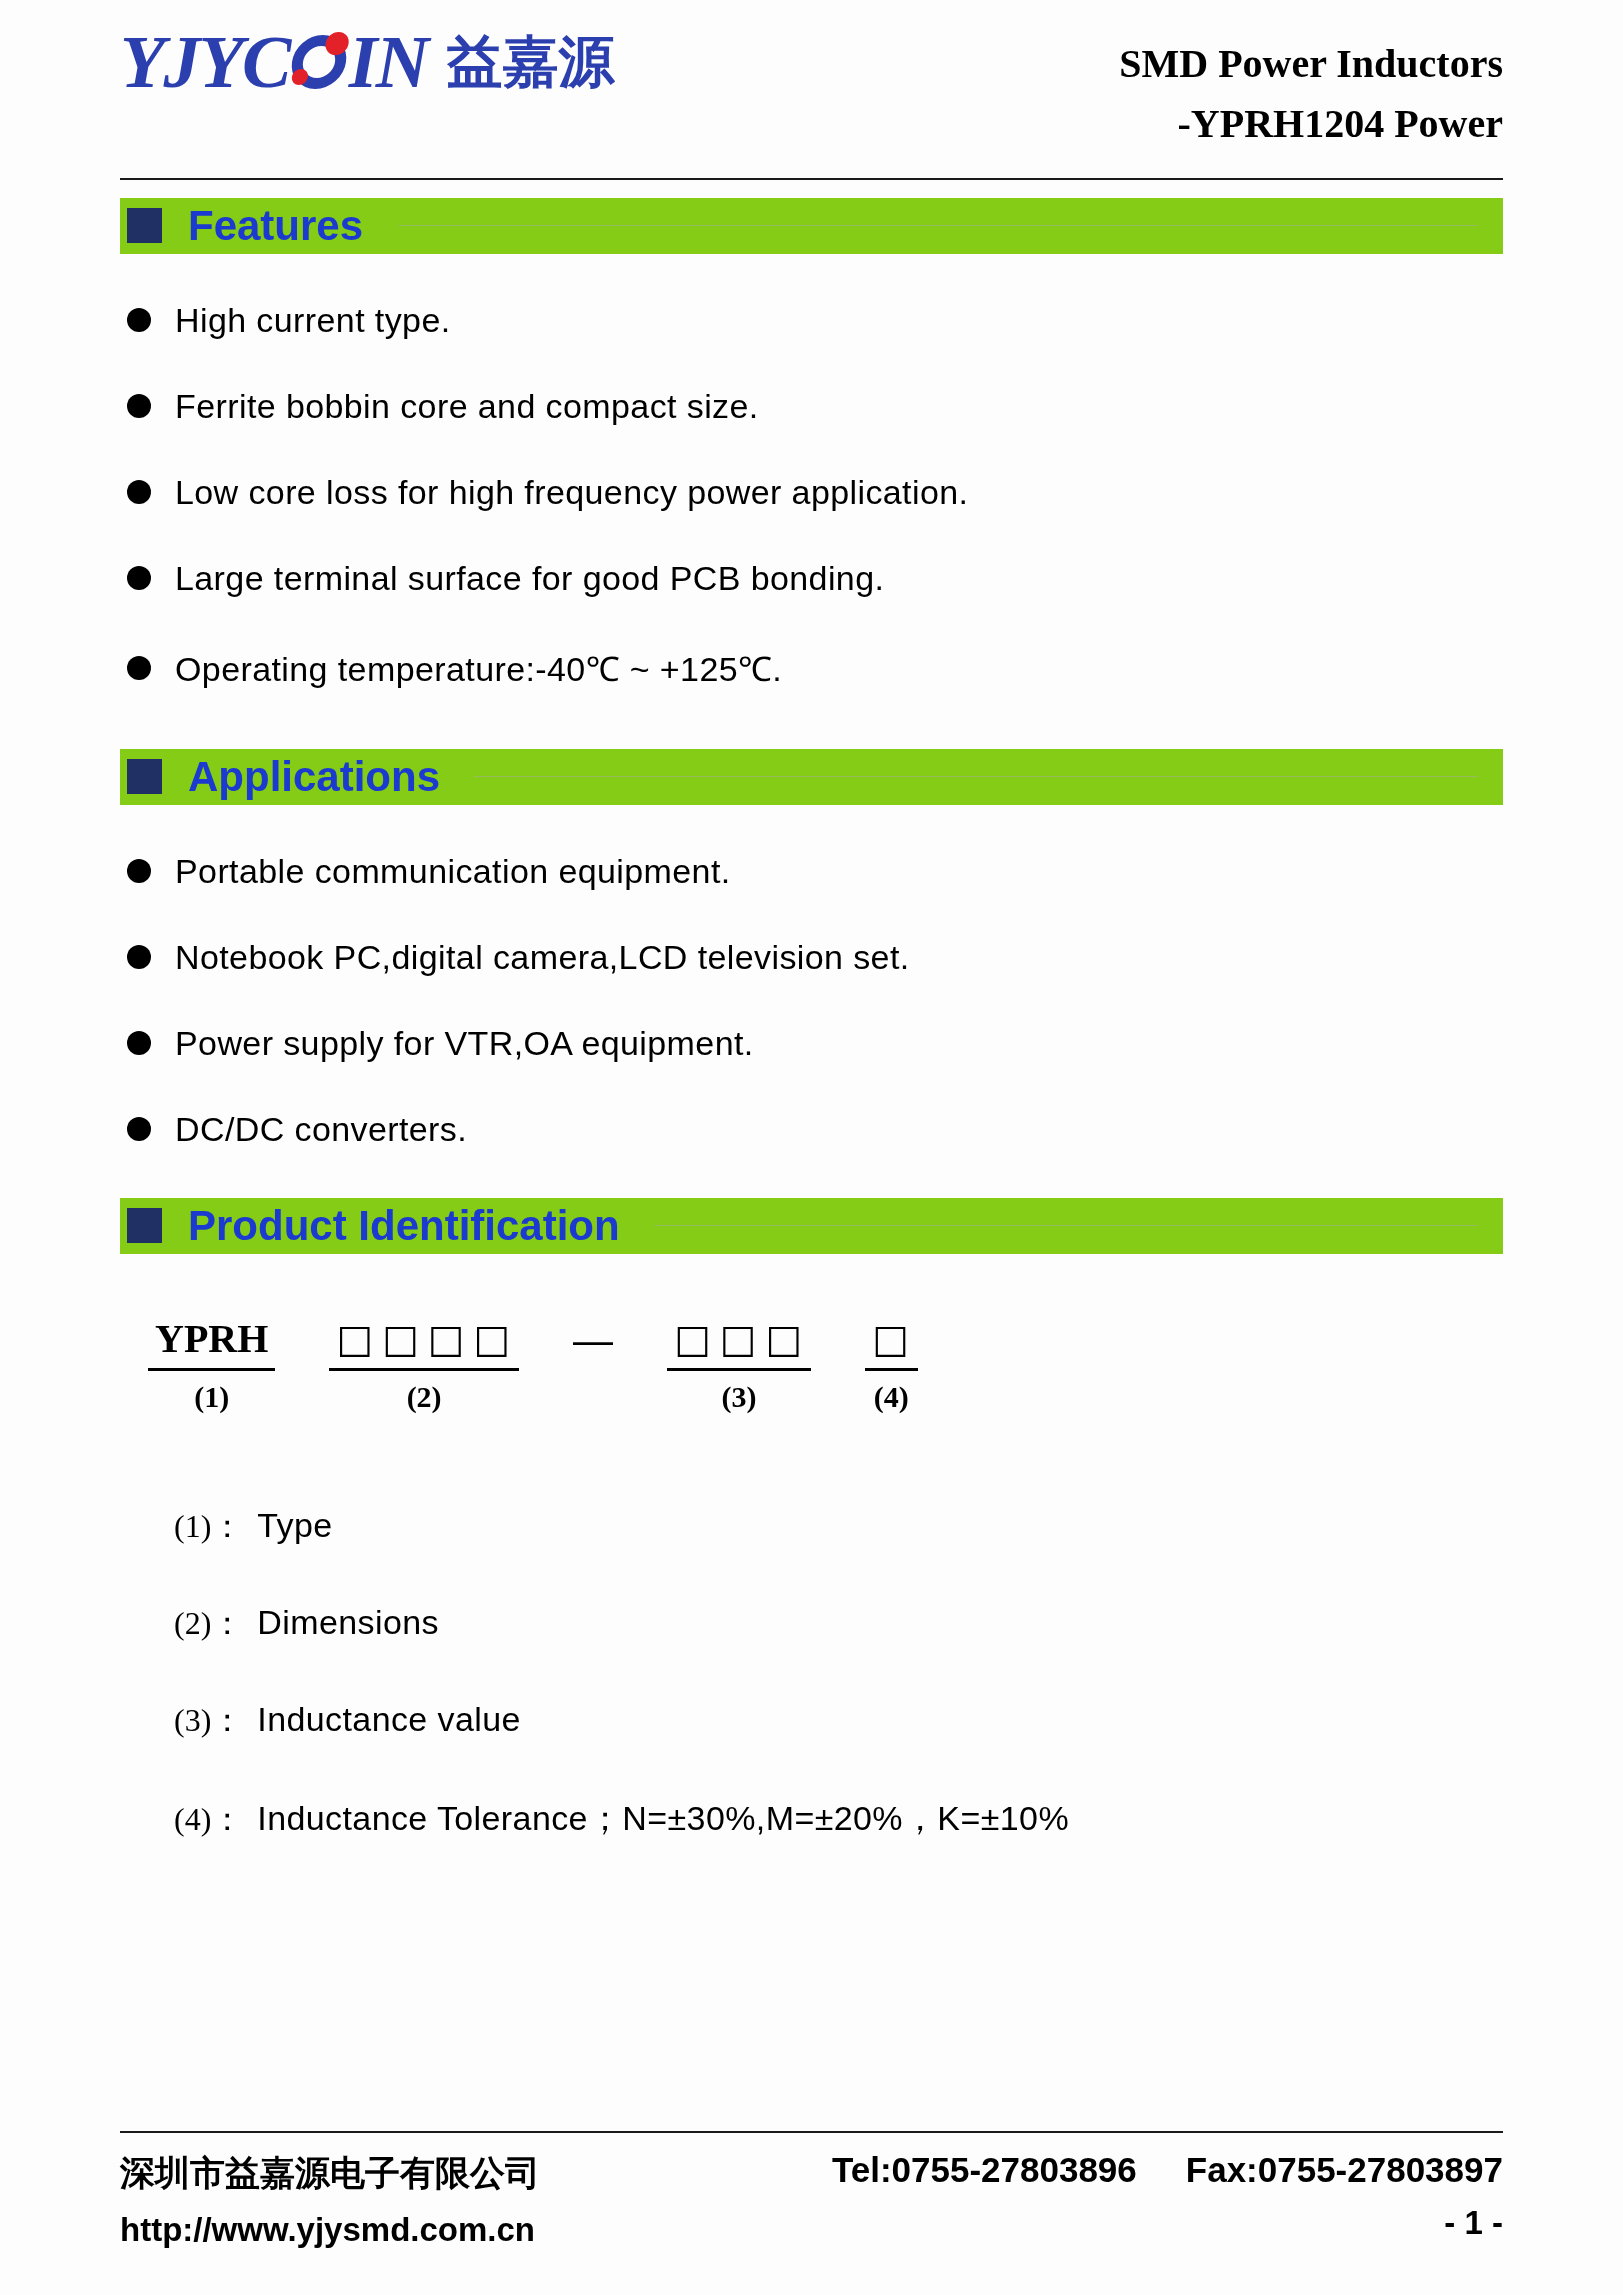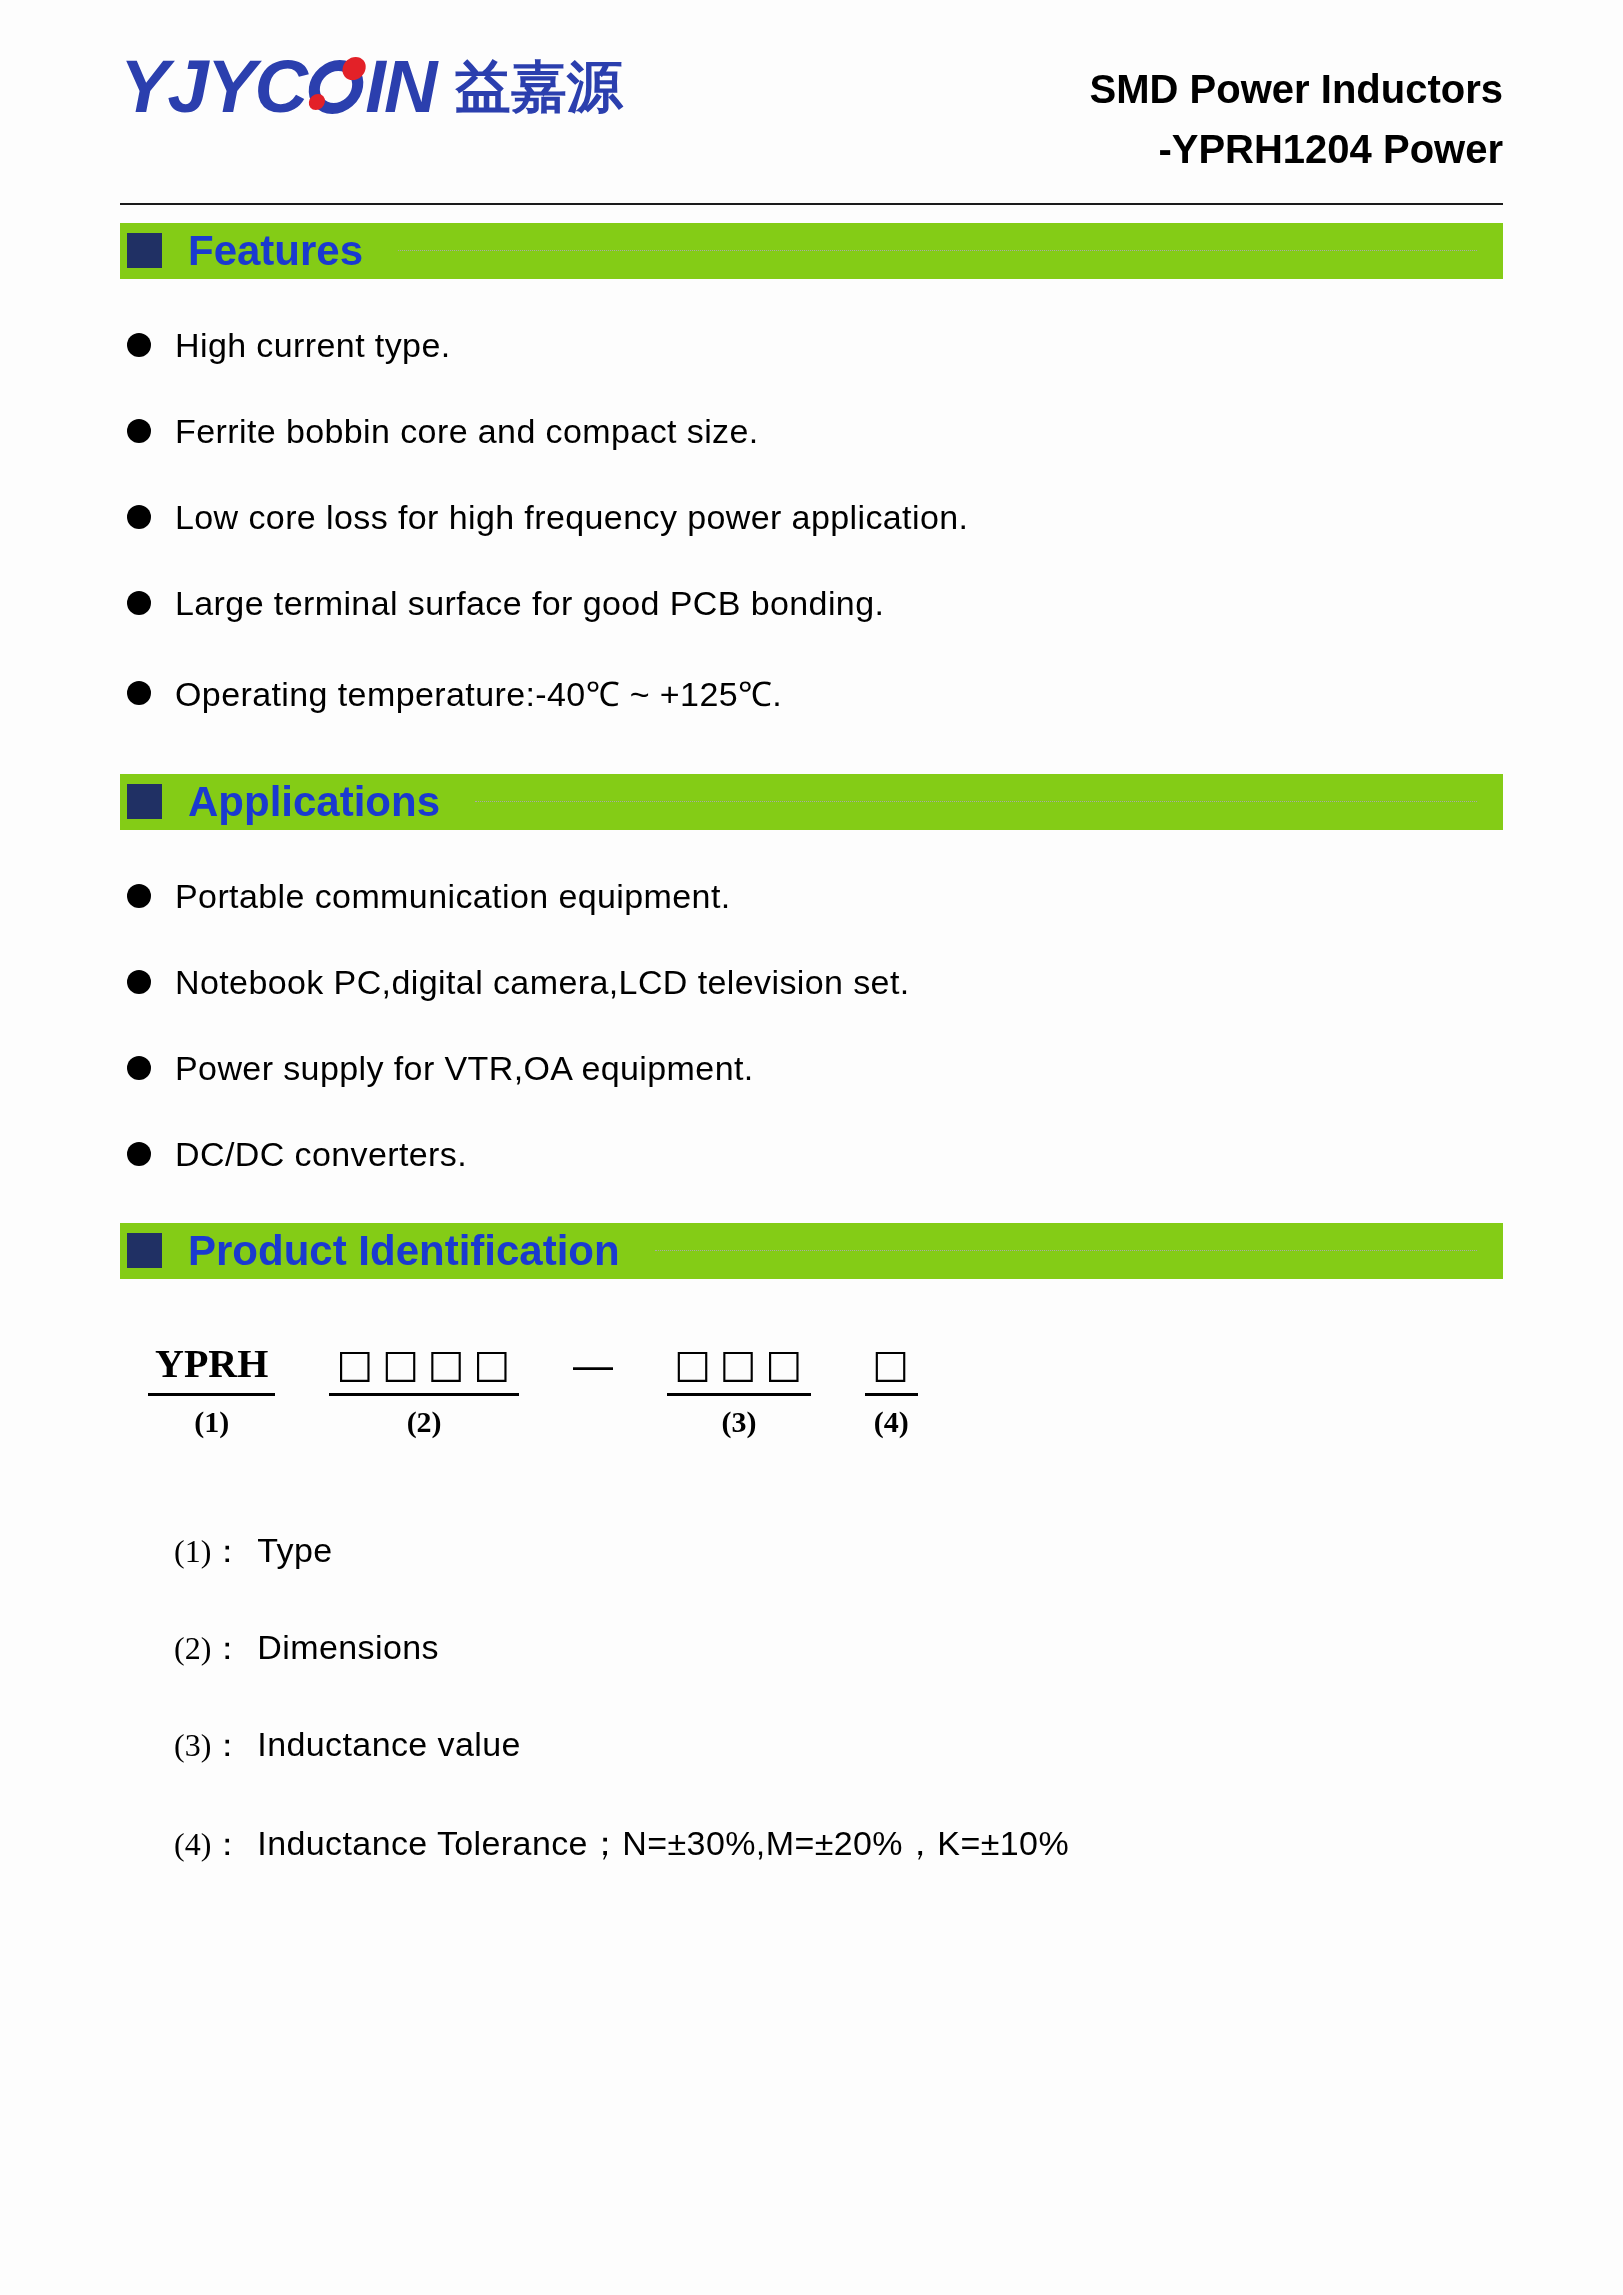--- a/index.html
+++ b/index.html
@@ -10,21 +10,21 @@
   .page {
     width: 1623px; height: 2295px;
     background: #fdfdfd;
     margin: 0 auto;
     position: relative;
     overflow: hidden;
   }
   .content { padding: 0 120px; }
 
   
-  .header { display: flex; justify-content: space-between; align-items: flex-start; padding-top: 50px; }
+  .header { display: flex; justify-content: space-between; align-items: flex-start; padding-top: 25px; font-family: Liberation Serif, serif; }
   .logo { display: flex; align-items: center; gap: 19px; }
   .logo-en { font-size: 74px; font-weight: bold; font-style: italic; color: #2b3fae; letter-spacing: -1.8px; display: flex; align-items: center; line-height: 1; }
   .logo-o { position: relative; width: 54px; height: 54px; border: 11.4px solid #2b3fae; border-radius: 50%; display: inline-block; margin: 0 2.6px; transform: skewX(-8deg); }
   .logo-o-dot { position: absolute; width: 23px; height: 23px; background: #e32128; border-radius: 50%; top: -14px; right: -10.5px; }
   .logo-o-dot2 { position: absolute; width: 16px; height: 16px; background: #e32128; border-radius: 50%; bottom: -7px; left: -8.8px; }
   .logo-cn { font-size: 56px; font-weight: bold; color: #2b3fae; line-height: 1; }
   .doc-title { text-align: right; font-weight: bold; font-size: 40px; line-height: 1.5; padding-top: 8.8px; }
   .header-rule { border: none; border-top: 2.6px solid #1a1a1a; margin-top: 24.5px; }
 
   
@@ -180,14 +180,30 @@
         <span class="legend-text">Inductance value</span>
       </div>
       <div class="legend-item">
         <span class="legend-marker">(4)：</span>
         <span class="legend-text">Inductance Tolerance；N=±30%,M=±20%，K=±10%</span>
       </div>
     </div>
 
   </div>
 
+  <div class="footer">
+    <hr class="footer-rule">
+    <div class="footer-row">
+      <div class="footer-left">
+        <div class="footer-company">深圳市益嘉源电子有限公司</div>
+        <div class="footer-website">http://www.yjysmd.com.cn</div>
+      </div>
+      <div class="footer-right">
+        <div class="footer-telfax">
+          <span>Tel:0755-27803896</span>
+          <span>Fax:0755-27803897</span>
+        </div>
+        <div class="footer-page">- 1 -</div>
+      </div>
+    </div>
+  </div>
 </div>
 
 
 </body></html>

